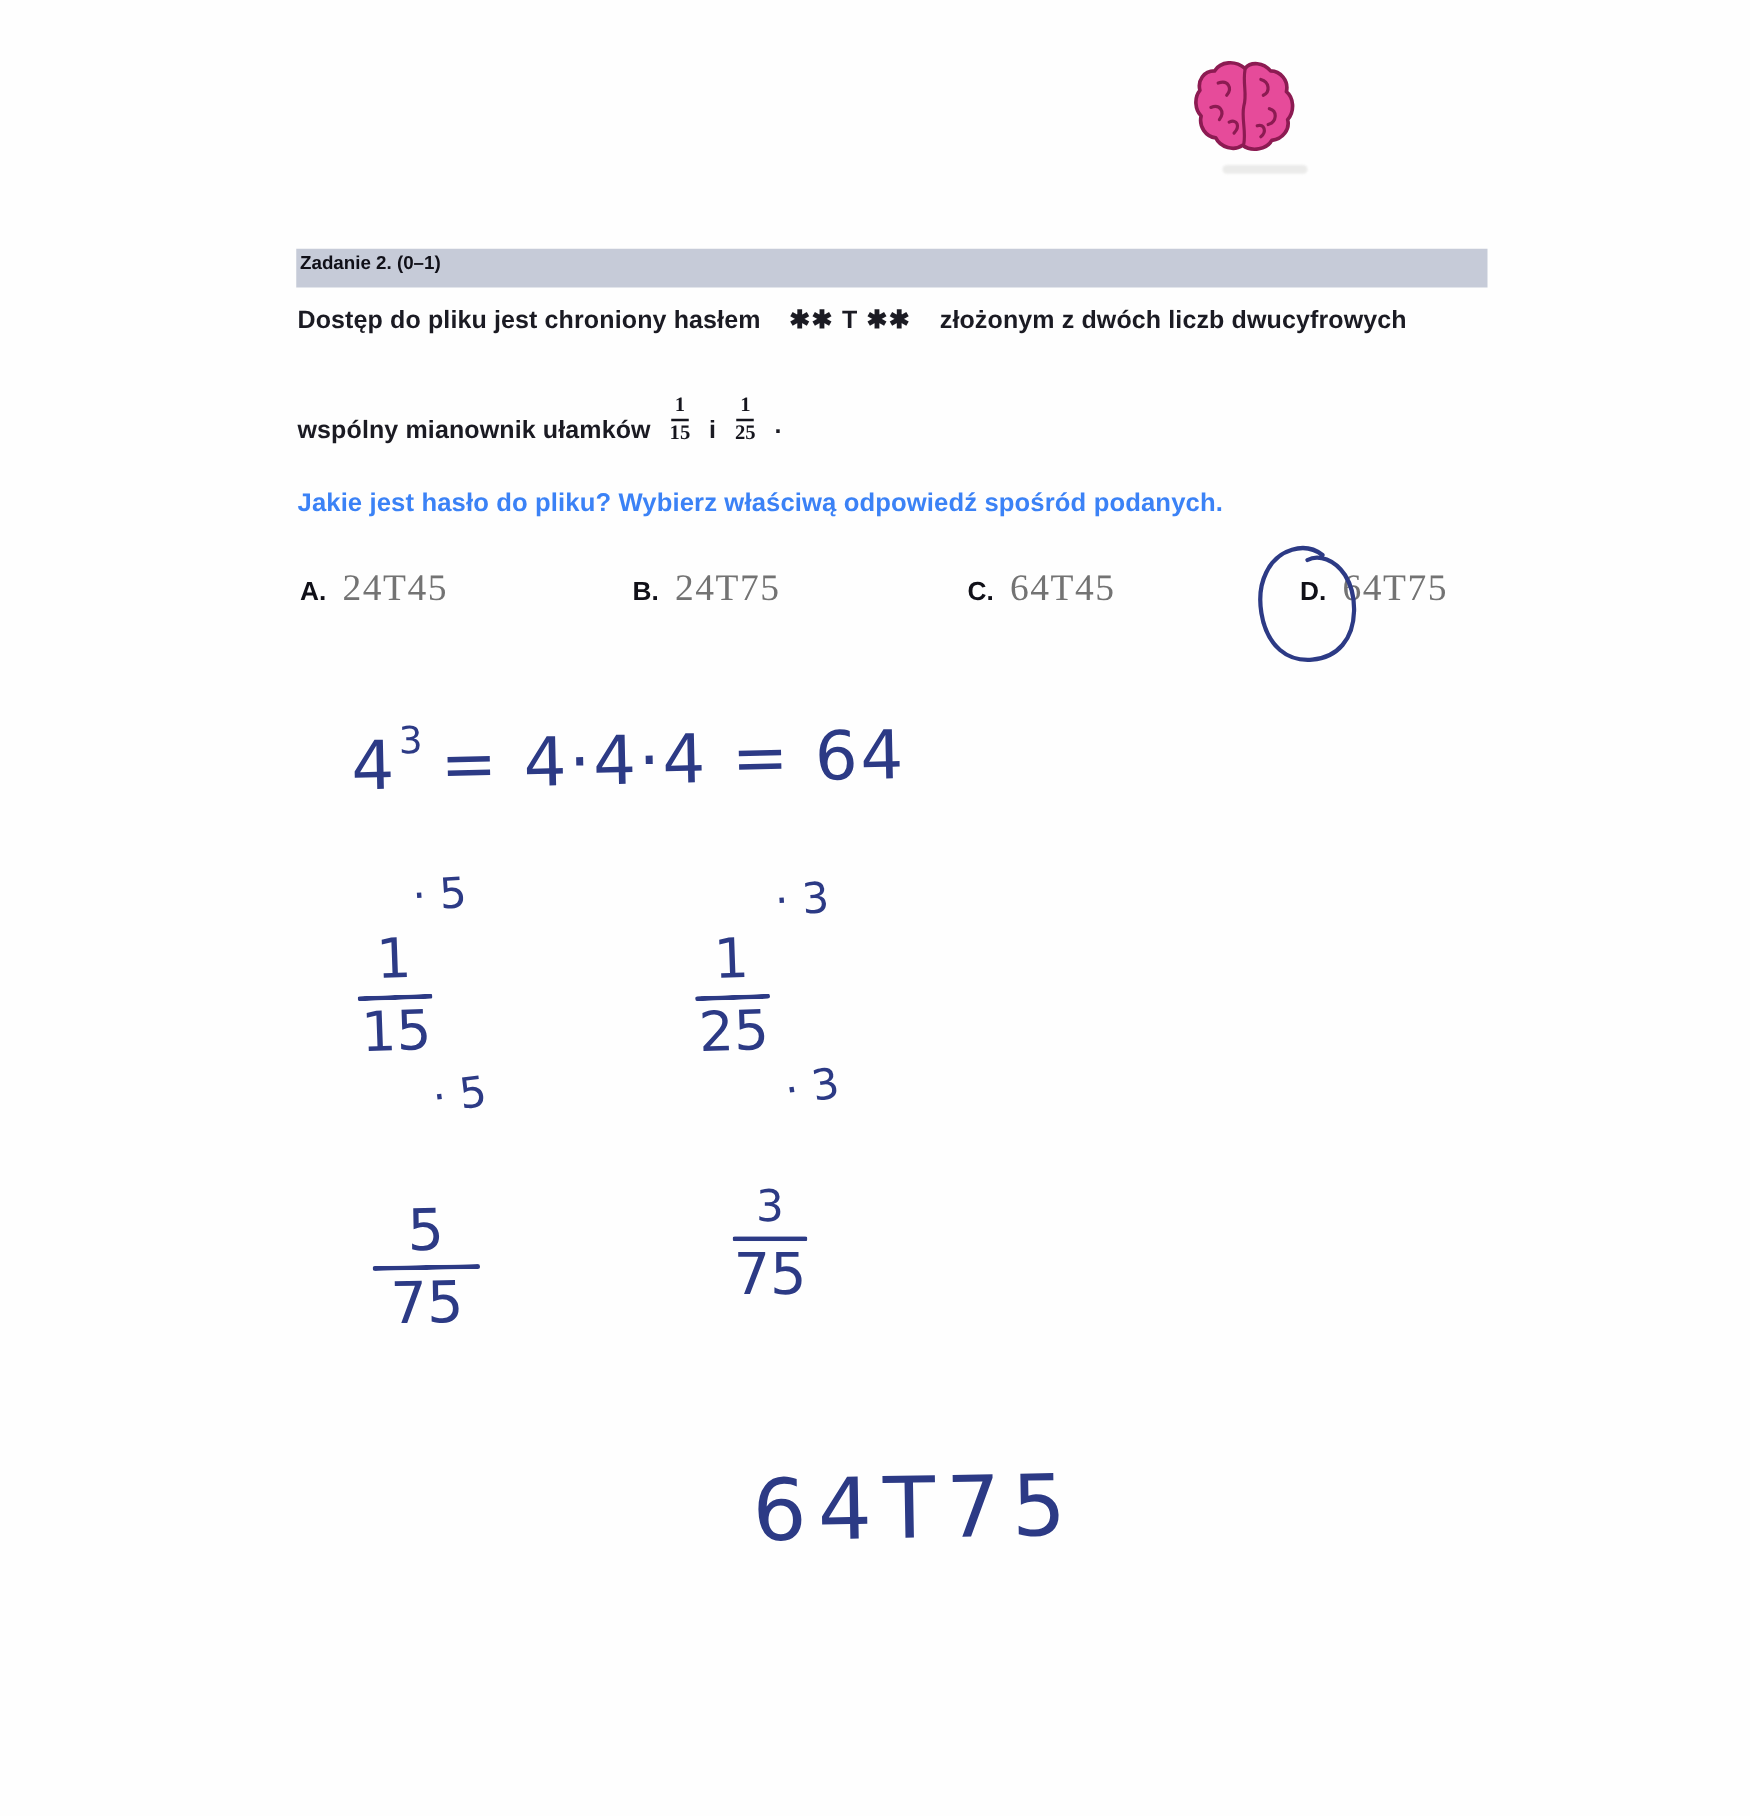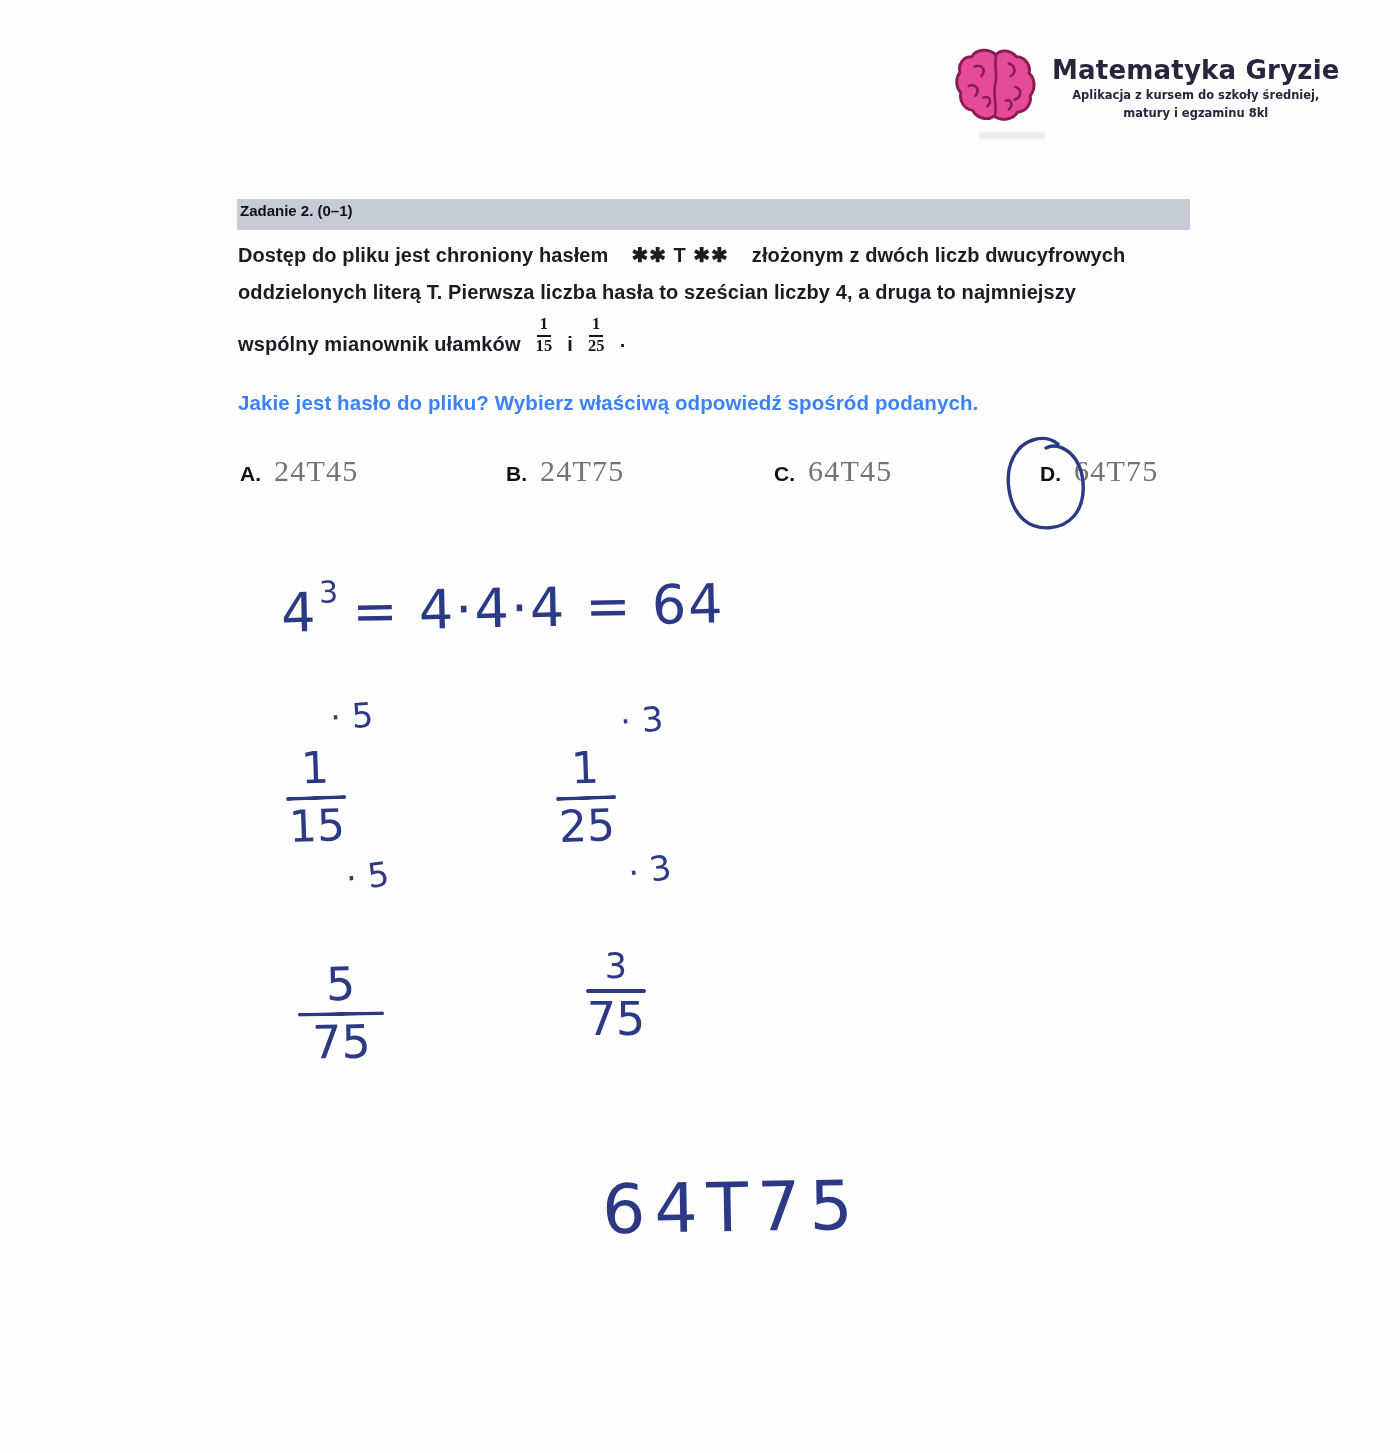--- a/index.html
+++ b/index.html
@@ -85,39 +85,31 @@
         <path d="M42 10 C40 22 44 30 41 40 C39 50 43 60 41 71"></path>
         <path d="M20 21 C28 18 32 25 27 31"></path>
         <path d="M55 18 C62 20 63 28 57 31"></path>
         <path d="M14 41 C21 38 26 44 21 51"></path>
         <path d="M62 42 C69 44 68 53 61 55"></path>
         <path d="M29 53 C36 50 38 57 33 62"></path>
         <path d="M52 56 C58 54 60 61 55 65"></path>
       </g>
     </svg>
     <div class="logo-smudge"></div>
-    <div class="logo-text">
-      <div class="logo-title">Matematyka Gryzie</div>
-      <div class="logo-sub">
-        <div>Aplikacja z kursem do szkoły średniej,</div>
-        <div>matury i egzaminu 8kl</div>
-      </div>
-    </div>
   </div>
 
   <div class="task-header">
     <span>Zadanie 2. (0–1)</span>
   </div>
 
   <div class="pline l1">
     <span>Dostęp do pliku jest chroniony hasłem</span>
     <span class="mask">✱✱ T ✱✱</span>
     <span>złożonym z dwóch liczb dwucyfrowych</span>
   </div>
-  <div class="pline l2">oddzielonych literą  T. Pierwsza liczba hasła to sześcian liczby  4, a druga to najmniejszy</div>
   <div class="pline l3">
     <span>wspólny mianownik ułamków</span>
     <span class="ifrac">
       <span class="n">1</span>
       <span>15</span>
     </span>
     <span>i</span>
     <span class="ifrac">
       <span class="n">1</span>
       <span>25</span>

